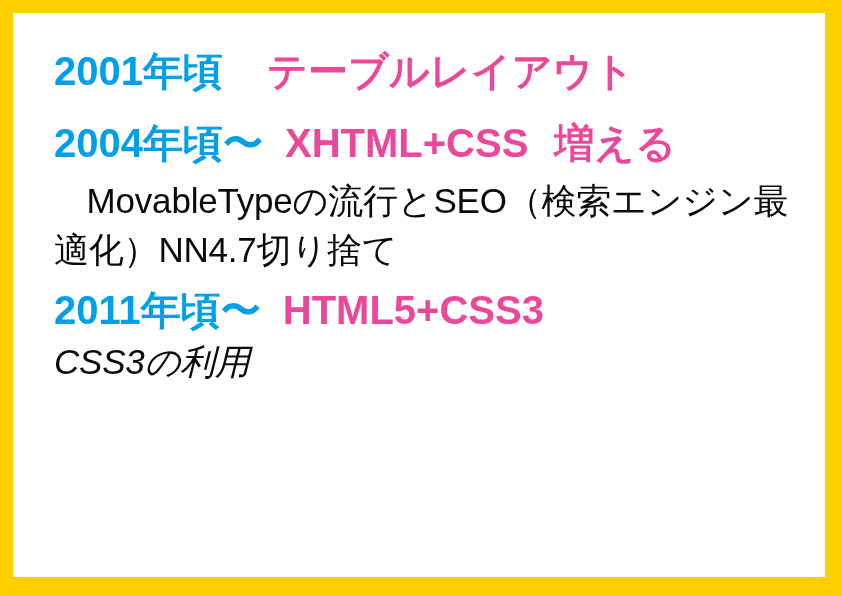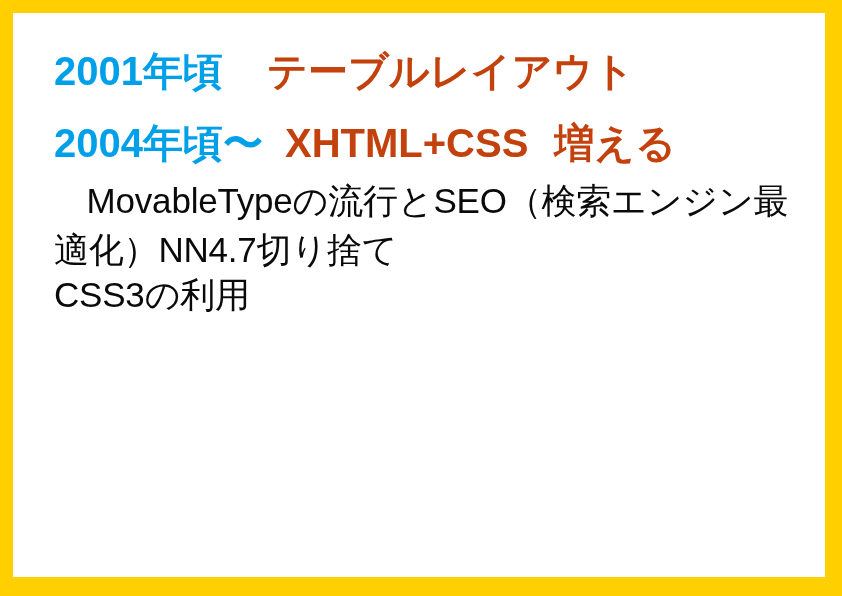--- a/index.html
+++ b/index.html
@@ -53,21 +53,21 @@
     font-weight: 700;
     font-size: 40px;
     letter-spacing: 0px;
     height: 58px;
     line-height: 58px;
   }
   .heading .year {
     color: #00a0e9;
   }
   .heading .term {
-    color: #c2410c;
+    color: #ec4899;
   }
   .heading .gap-a { display: inline-block; width: 44px; }
   .heading .gap-b { display: inline-block; width: 22px; }
   .heading .gap-c { display: inline-block; width: 26px; }
 
   
   .body-line {
     color: #0a0a0a;
     font-weight: 400;
     font-size: 35px;
@@ -76,34 +76,35 @@
     letter-spacing: -0.2px;
   }
 
   
   .row-2001 { margin-top: 0px; }
   .row-2004 { margin-top: 14px; }
   .row-body1 { margin-top: 6px; text-align: center; }
   .row-body2 { margin-top: 4px; }
   .row-2011 { margin-top: 9px; }
   .row-body3 { margin-top: 5px; }
-  .row-body4 { margin-top: 0px; }
+  .row-body4 { margin-top: 0px; font-style: italic; }
 </style>
 </head>
 <body>
 
 <div id="slide">
   <div id="page">
     <div id="content">
 
       <div class="line heading row-2001"><span class="year">2001年頃</span><span class="gap-a"></span><span class="term">テーブルレイアウト</span></div>
 
       <div class="line heading row-2004"><span class="year">2004年頃〜</span><span class="gap-b"></span><span class="term">XHTML+CSS</span><span class="gap-c"></span><span class="term">増える</span></div>
 
       <div class="line body-line row-body1">MovableTypeの流行とSEO（検索エンジン最</div>
       <div class="line body-line row-body2">適化）NN4.7切り捨て</div>
 
+      <div class="line heading row-2011"><span class="year">2011年頃〜</span><span class="gap-b"></span><span class="term">HTML5+CSS3</span></div>
 
       <div class="line body-line row-body4">CSS3の利用</div>
 
     </div>
   </div>
 </div>
 
 </body></html>

